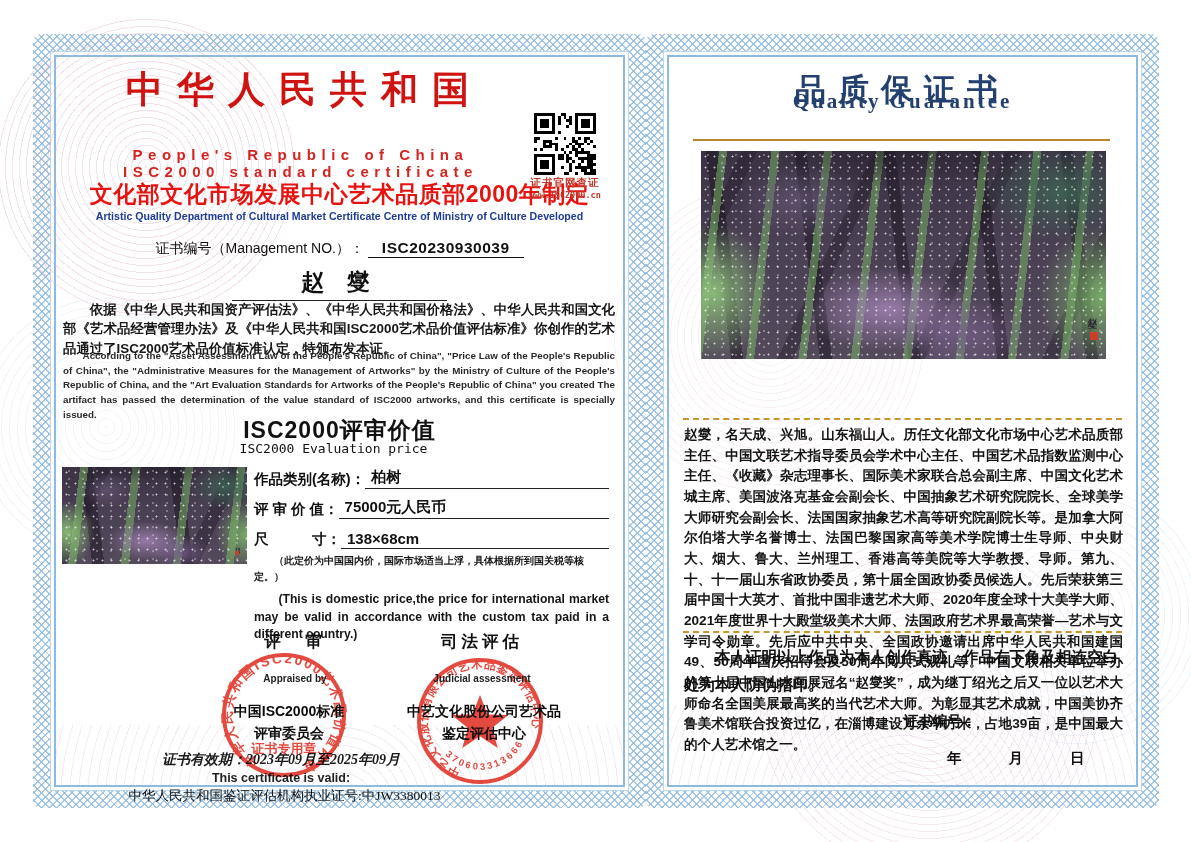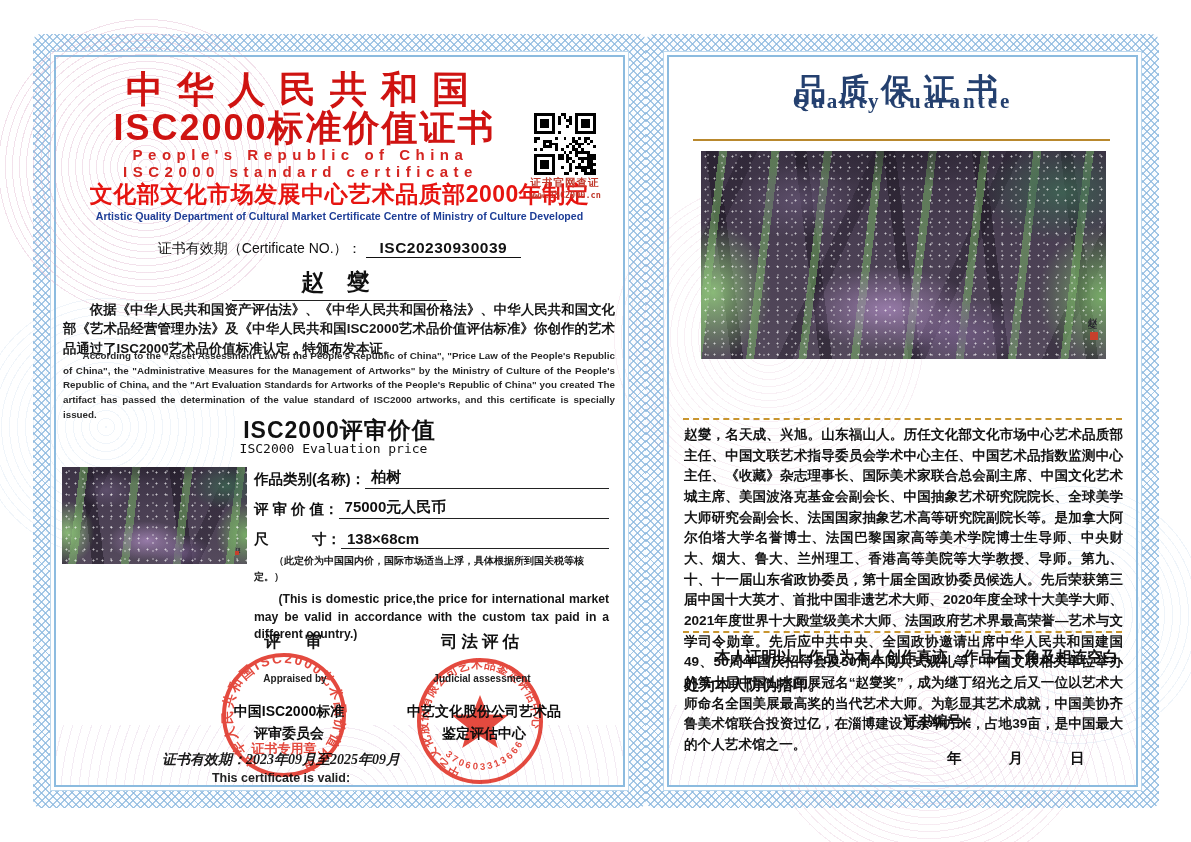--- a/index.html
+++ b/index.html
@@ -97,21 +97,20 @@
 </head>
 <body>
 
 <div class="page page-left">
   <div class="page-inner">
     <div class="gd gd-pink" style="left:-60px;top:-40px;width:300px;height:300px;"></div>
     <div class="gd gd-blue" style="left:-80px;top:240px;width:260px;height:260px;opacity:.5;"></div>
     <div class="gd-wave" style="left:0;bottom:0;width:100%;height:60px;"></div>
 
     <div class="abs t-red1" style="left:0;right:70px;top:8px;">中华人民共和国</div>
-    <div class="abs t-red2" style="left:0;right:70px;top:47px;">ISC2000标准价值证书</div>
     <div class="abs t-red-en" style="left:0;right:78px;top:89px;">People's Republic of China</div>
     <div class="abs t-red-en" style="left:0;right:78px;top:106px;">ISC2000 standard certificate</div>
 
     <div class="abs qr-box" style="right:22px;top:56px;width:72px;">
       <svg id="qr-svg" width="62" height="62" viewBox="0 0 21 21" shape-rendering="crispEdges">
           <rect x="0" y="0" width="21" height="21" fill="#fff"></rect>
           <rect x="9" y="0" width="1" height="1" fill="#000"></rect>
           <rect x="10" y="0" width="1" height="1" fill="#000"></rect>
           <rect x="8" y="1" width="1" height="1" fill="#000"></rect>
           <rect x="10" y="1" width="1" height="1" fill="#000"></rect>
@@ -228,21 +227,21 @@
           <rect x="2" y="16" width="3" height="3" fill="#000"></rect>
         </svg>
       <div class="qr-cap1">证书官网查证</div>
       <div class="qr-cap2">www.ISC2000.cn</div>
     </div>
 
     <div class="abs issuer-cn" style="left:0;right:0;top:122px;">文化部文化市场发展中心艺术品质部2000年制定</div>
     <div class="abs issuer-en" style="left:0;right:0;top:153px;">Artistic Quality Department of Cultural Market Certificate Centre of Ministry of Culture Developed</div>
 
     <div class="abs certno" style="left:0;right:0;top:182px;">
-      <span>证书有效期（Certificate NO.）：</span>
+      <span>证书编号（Management NO.）：</span>
       <b>ISC20230930039</b>
     </div>
 
     <div class="abs" style="left:0;right:0;top:210px;">
       <div class="artist">赵 燮</div>
       <div class="artist-line"></div>
     </div>
 
     <div class="abs body-cn" style="left:7px;right:8px;top:243px;">依据《中华人民共和国资产评估法》、《中华人民共和国价格法》、中华人民共和国文化部《艺术品经营管理办法》及《中华人民共和国ISC2000艺术品价值评估标准》你创作的艺术品通过了ISC2000艺术品价值标准认定，特颁布发本证。</div>
     <div class="abs body-en" style="left:7px;right:8px;top:292px;">According to the "Asset Assessment Law of the People's Republic of China", "Price Law of the People's Republic of China", the "Administrative Measures for the Management of Artworks" by the Ministry of Culture of the People's Republic of China, and the "Art Evaluation Standards for Artworks of the People's Republic of China" you created The artifact has passed the determination of the value standard of ISC2000 artworks, and this certificate is specially issued.</div>
@@ -304,20 +303,21 @@
       <div>中国ISC2000标准</div>
       <div>评审委员会</div>
     </div>
     <div class="abs org" style="left:318px;width:220px;top:644px;">
       <div>中艺文化股份公司艺术品</div>
       <div>鉴定评估中心</div>
     </div>
 
     <div class="abs validity" style="left:60px;width:330px;top:694px;">证书有效期：2023年09月至2025年09月</div>
     <div class="abs valid-en" style="left:60px;width:330px;top:714px;">This certificate is valid:</div>
+    <div class="abs license" style="left:0;right:110px;top:730px;">中华人民共和国鉴证评估机构执业证号:中JW3380013</div>
   </div>
 </div>
 
 <div class="page page-right">
   <div class="page-inner">
     <div class="gd gd-pink" style="left:-60px;top:120px;width:320px;height:320px;opacity:.5;"></div>
     <div class="gd gd-pink" style="left:90px;bottom:-90px;width:340px;height:340px;opacity:.7;"></div>
     <div class="gd gd-blue" style="right:-70px;bottom:40px;width:260px;height:260px;opacity:.55;"></div>
     <div class="gd-wave" style="left:0;bottom:0;width:100%;height:80px;"></div>
 

